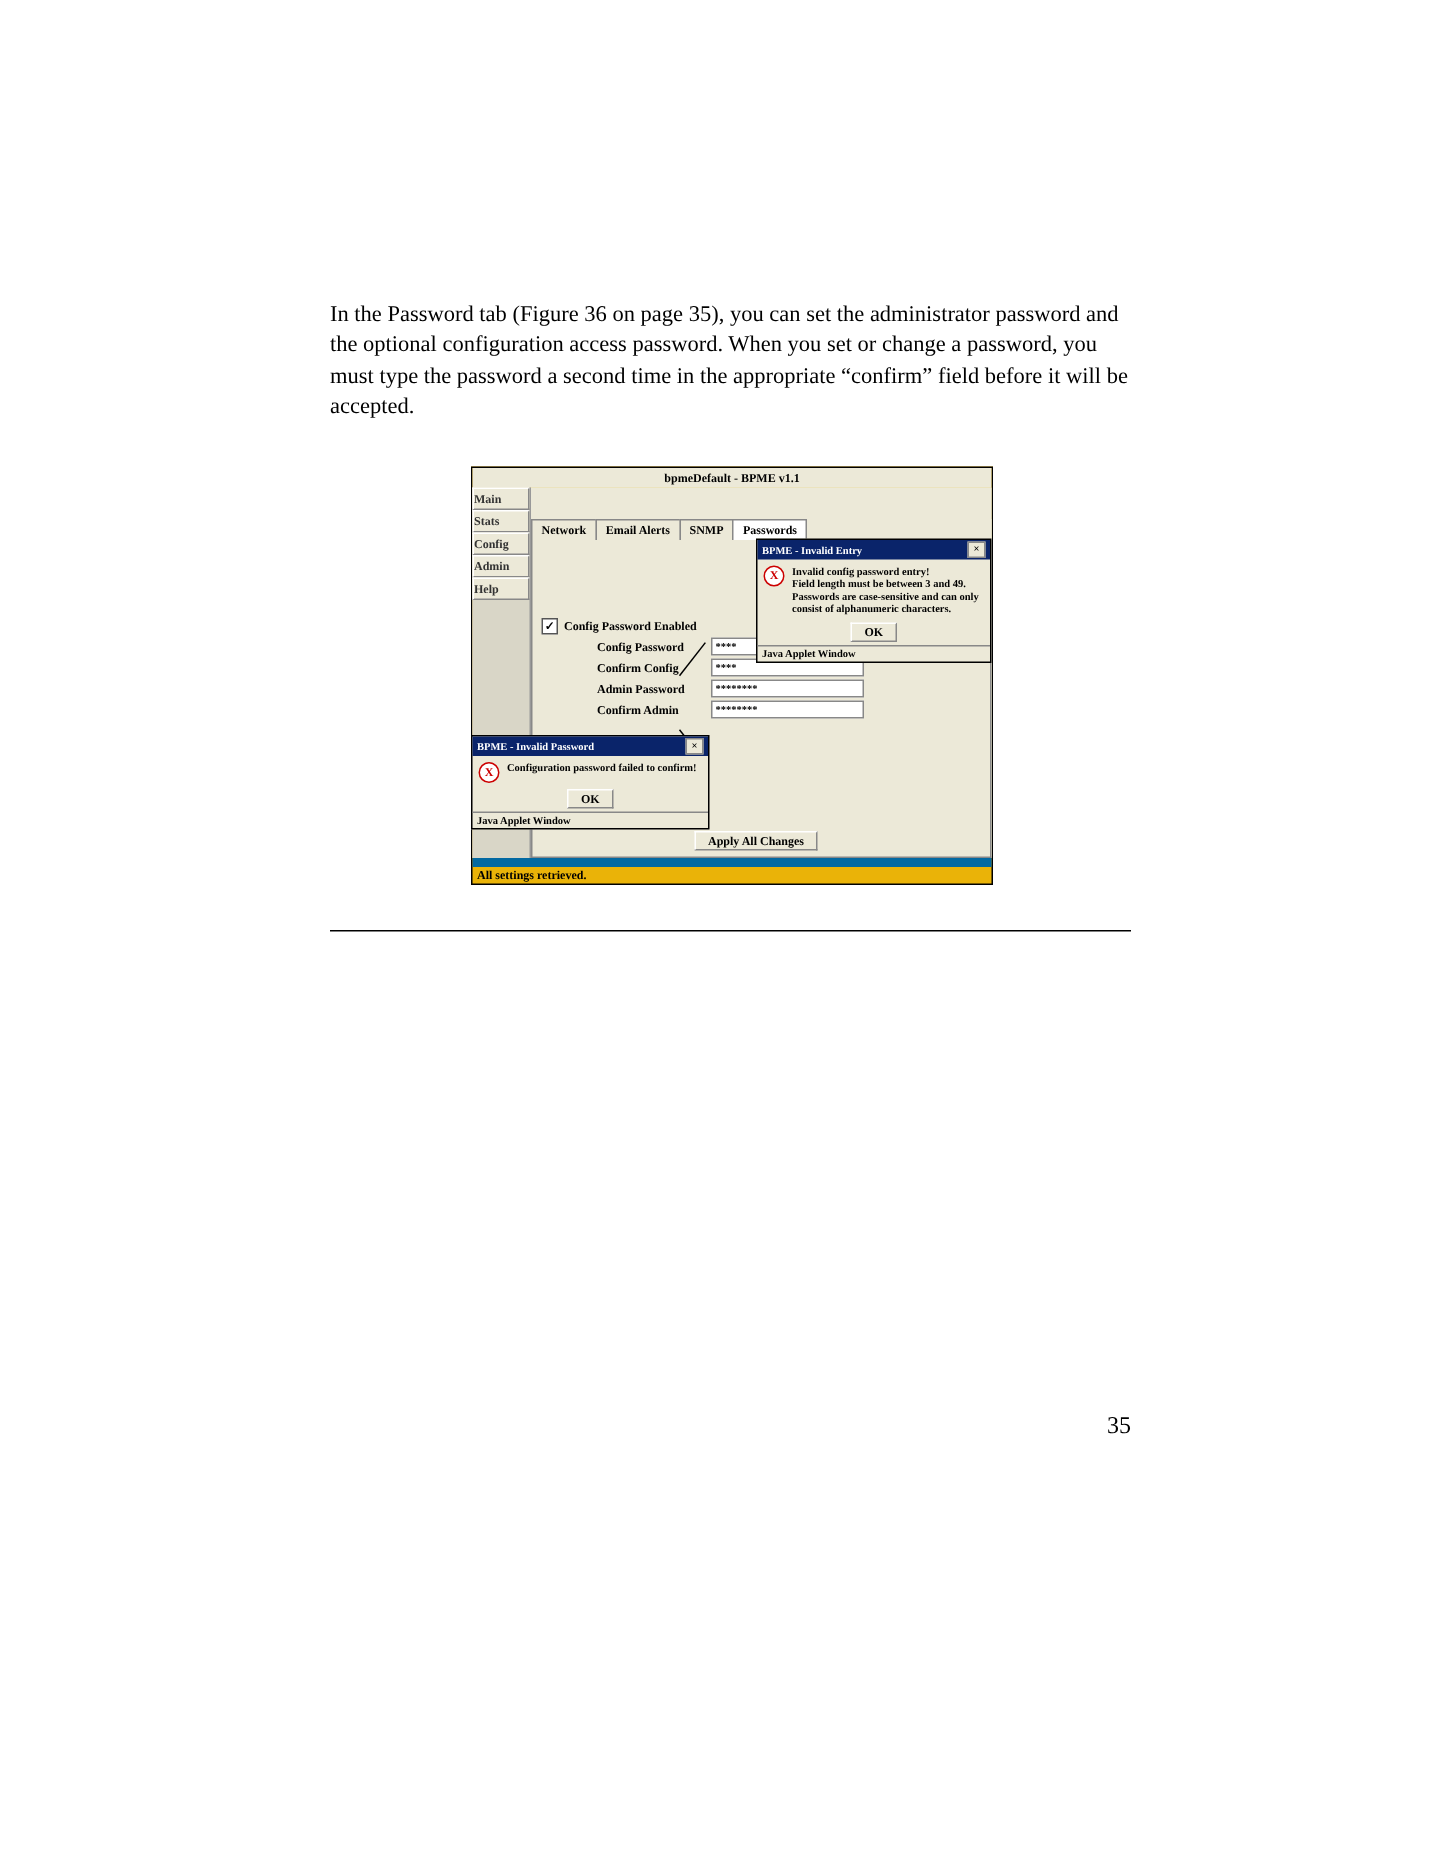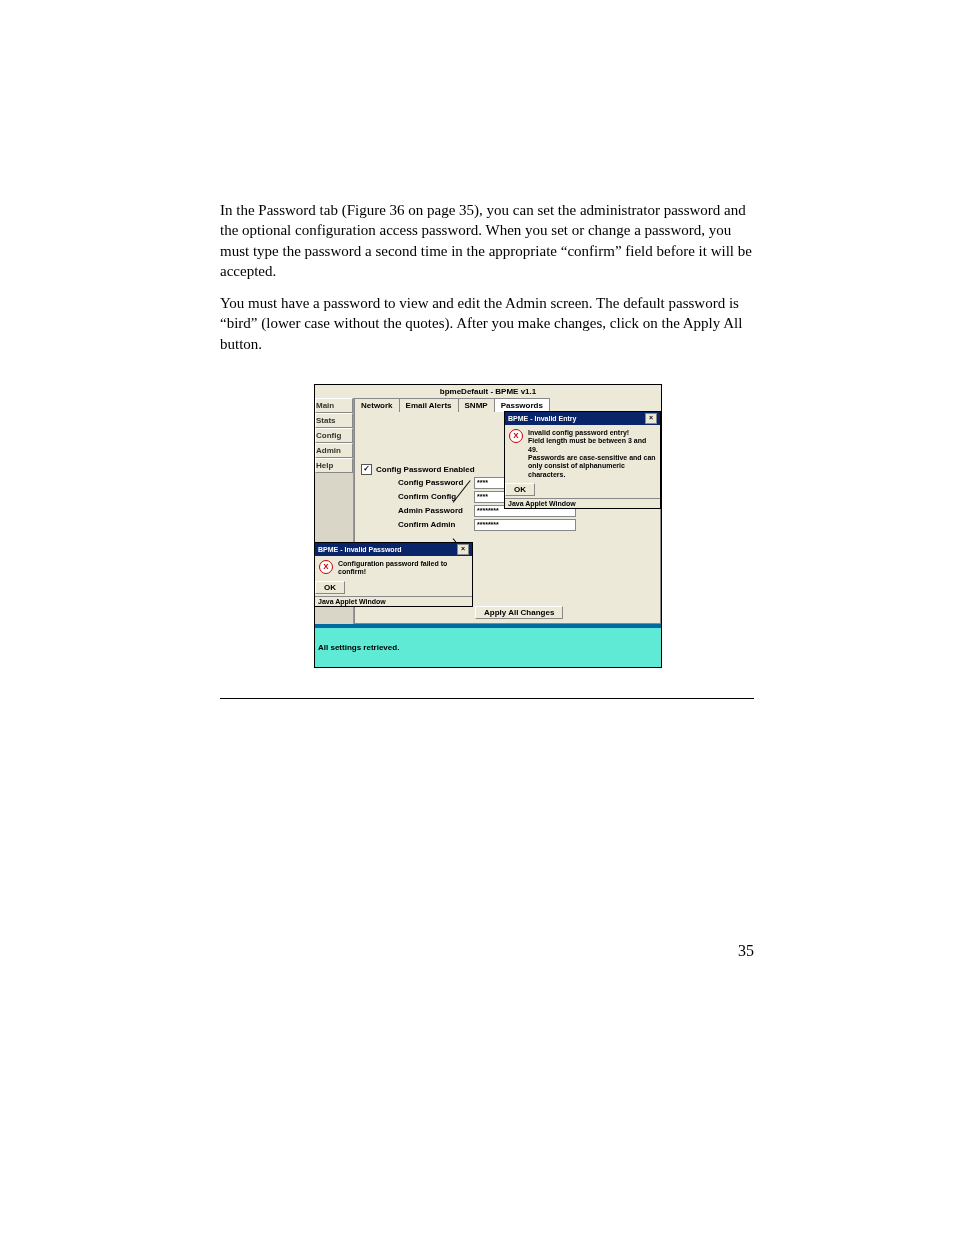--- a/index.html
+++ b/index.html
@@ -18,22 +18,22 @@
   }
   .para {
     font-size: 15px;
     line-height: 1.35;
     margin: 0 0 12px 0;
   }
   .figure {
     margin: 30px 0 30px 94px;
     width: 346px;
     border: 1px solid #000;
-    background: #5eead4;
-    font-family: Liberation Sans, sans-serif;
+    background: #eab308;
+    font-family: Liberation Serif, serif;
     font-size: 8px;
     color: #000;
   }
   .fig-titlebar {
     background: #ece9d8;
     text-align: center;
     font-weight: bold;
     padding: 2px 0;
     font-size: 8px;
   }
@@ -59,20 +59,21 @@
     color: #333;
   }
   .fig-main {
     flex: 1;
     background: #ece9d8;
     position: relative;
   }
   .tabstrip {
     display: flex;
     background: #ece9d8;
+    margin-top: 21px;
   }
   .tab {
     border: 1px solid #888;
     border-bottom: none;
     padding: 2px 6px;
     font-size: 8px;
     font-weight: bold;
     background: #ece9d8;
     margin-right: -1px;
   }
@@ -168,36 +169,37 @@
     text-align: center;
     line-height: 12px;
     margin-right: 5px;
     flex-shrink: 0;
   }
   .popup-msg {
     font-weight: bold;
     line-height: 1.2;
   }
   .popup-btns {
+  text-align: center;
     padding: 2px 0 4px 0;
   }
   .popup-status {
     font-size: 7px;
     padding: 1px 3px;
     border-top: 1px solid #888;
     font-weight: bold;
   }
   .pointer-line {
     position: absolute;
     border-top: 1px solid #000;
     transform-origin: left center;
   }
   .fig-footer {
-    border-top: 4px solid #0369a1;
-    padding: 15px 3px;
+    border-top: 6px solid #0369a1;
+    padding: 1px 3px;
     font-size: 8px;
     font-weight: bold;
   }
   .hr {
     border: none;
     border-top: 1.5px solid #000;
     margin: 16px 0 18px 0;
   }
   .pagenum {
     position: absolute;
@@ -205,21 +207,20 @@
     bottom: 140px;
     font-size: 16px;
   }
 </style>
 </head>
 <body>
 
 <div class="page">
 
   <p class="para">In the Password tab (Figure 36 on page 35), you can set the administrator pass­word and the optional configuration access password. When you set or change a password, you must type the password a second time in the appropriate “confirm” field before it will be accepted.</p>
-  <p class="para">You must have a password to view and edit the Admin screen. The default pass­word is “bird” (lower case without the quotes). After you make changes, click on the Apply All button.</p>
 
   <div class="figure">
     <div class="fig-titlebar">bpmeDefault - BPME v1.1</div>
     <div class="fig-body">
       <div class="fig-side">
         <div class="side-btn">Main</div>
         <div class="side-btn">Stats</div>
         <div class="side-btn">Config</div>
         <div class="side-btn">Admin</div>
         <div class="side-btn">Help</div>
@@ -251,21 +252,21 @@
             <span class="form-input">********</span>
           </div>
           <div class="form-row">
             <span class="form-label">Confirm Admin</span>
             <span class="form-input">********</span>
           </div>
 
           <div class="pointer-line" style="left:98px; top:90px; width:28px; transform: rotate(-52deg);"></div>
           <div class="pointer-line" style="left:98px; top:126px; width:28px; transform: rotate(52deg);"></div>
 
-          <div style="position:absolute; left:120px; bottom:6px;">
+          <div style="position:absolute; left:108px; bottom:6px;">
             <span class="win-btn">Apply All Changes</span>
           </div>
 
           <div class="popup" style="top:-1px; right:-1px; width:155px;">
             <div class="popup-title">
               <span>BPME - Invalid Entry</span>
               <span class="popup-x">×</span>
             </div>
             <div class="popup-body">
               <div class="err-icon">X</div>

